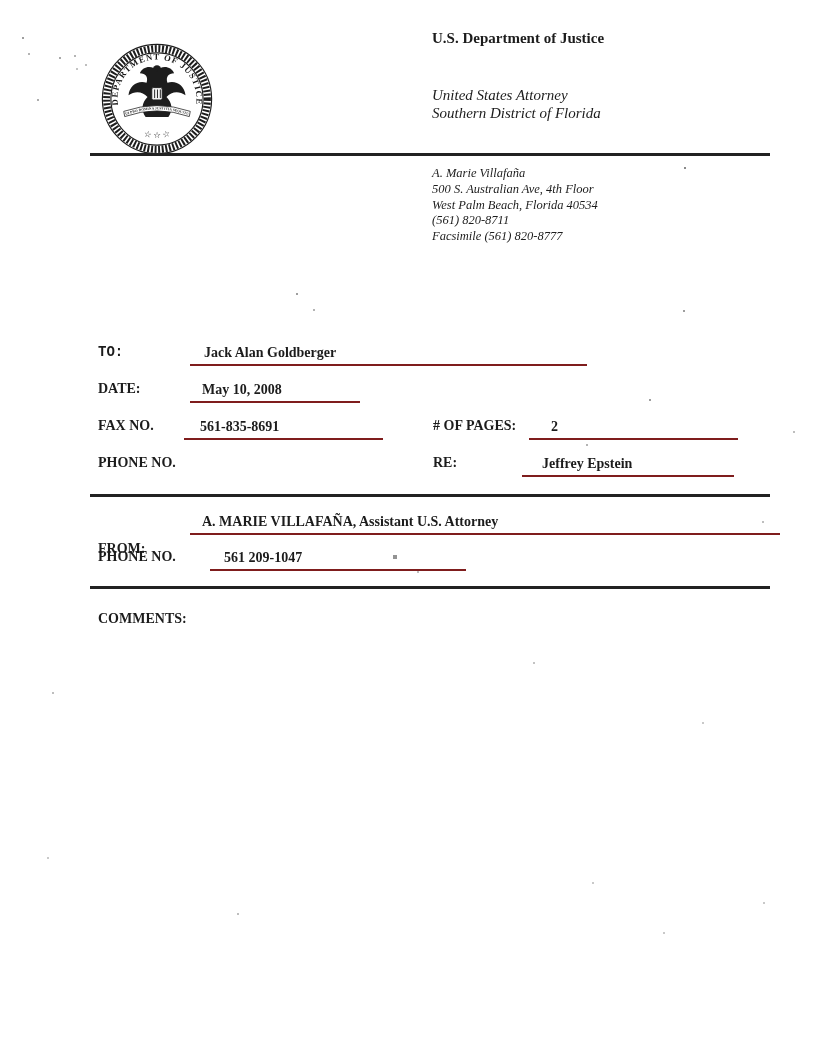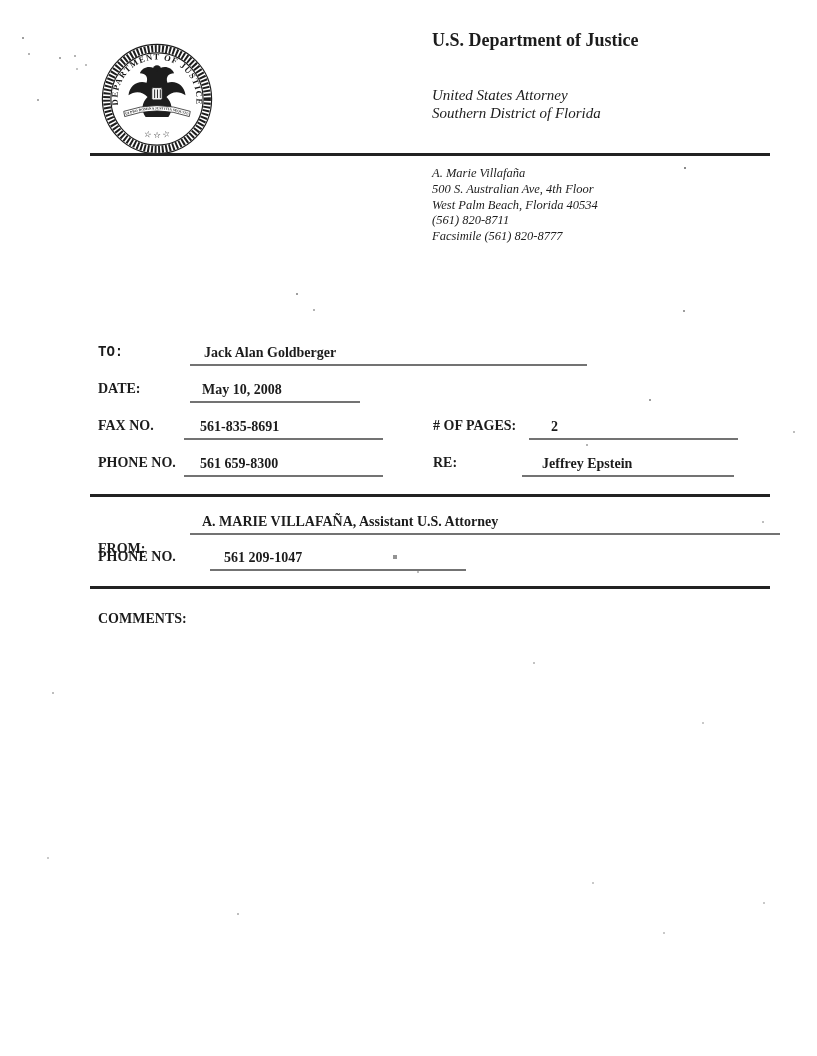--- a/index.html
+++ b/index.html
@@ -2,34 +2,34 @@
 <html><head>
 <meta charset="utf-8">
 <style>
   html,body { margin:0; padding:0; background:#ffffff; }
   .page {
     position:relative; width:817px; height:1056px; background:#ffffff;
     font-family:"Liberation Serif", serif; color:#1c1c1c; overflow:hidden;
   }
   .seal { position:absolute; left:100px; top:42px; width:114px; height:114px; }
 
-  .agency  { position:absolute; left:432px; top:30px;  font-size:18px; font-weight:bold; }
+  .agency  { position:absolute; left:432px; top:30px;  font-size:15px; font-weight:bold; }
   .office  { position:absolute; left:432px; top:86px;  font-size:15px; font-style:italic; line-height:18px; }
   .contact { position:absolute; left:432px; top:166px; font-size:12.5px; font-style:italic; line-height:15.8px; }
 
   .hr  { position:absolute; left:90px; width:680px; background:#222; }
   .hr1 { top:153px; height:3px; }
   .hr2 { top:494px; height:3px; }
   .hr3 { top:586px; height:3px; }
 
   .title { position:absolute; left:51px; right:0; top:281px; text-align:center;
            font-size:19px; font-weight:bold; letter-spacing:.4px; }
 
   .flabel { position:absolute; font-weight:bold; font-size:14px; white-space:nowrap; }
-  .fline  { position:absolute; height:19px; border-bottom:2px solid #737373;
+  .fline  { position:absolute; height:19px; border-bottom:2px solid #7f1d1d;
             font-weight:bold; font-size:14px; white-space:nowrap; }
 
   #to-label     { left:98px;  top:344px;font-family:Liberation Mono, monospace; }
   #to-line      { left:190px; top:345px; width:383px; padding-left:14px; }
   #date-label   { left:98px;  top:381px; }
   #date-line    { left:190px; top:382px; width:158px; padding-left:12px; }
   #fax-label    { left:98px;  top:418px; }
   #fax-line     { left:184px; top:419px; width:183px; padding-left:16px; }
   #pages-label  { left:433px; top:418px; }
   #pages-line   { left:529px; top:419px; width:187px; padding-left:22px; }
@@ -132,21 +132,20 @@
   <div class="flabel" id="date-label">DATE:</div>
   <div class="fline" id="date-line">May 10, 2008</div>
 
   <div class="flabel" id="fax-label">FAX NO.</div>
   <div class="fline" id="fax-line">561-835-8691</div>
 
   <div class="flabel" id="pages-label"># OF PAGES:</div>
   <div class="fline" id="pages-line">2</div>
 
   <div class="flabel" id="phone-label">PHONE NO.</div>
-  <div class="fline" id="phone-line">561 659-8300</div>
 
   <div class="flabel" id="re-label">RE:</div>
   <div class="fline" id="re-line">Jeffrey Epstein</div>
 
   <div class="hr hr2"></div>
 
   <div class="flabel" id="from-label">FROM:</div>
   <div class="fline" id="from-line">A. MARIE VILLAFAÑA, Assistant U.S. Attorney</div>
 
   <div class="flabel" id="fphone-label">PHONE NO.</div>

